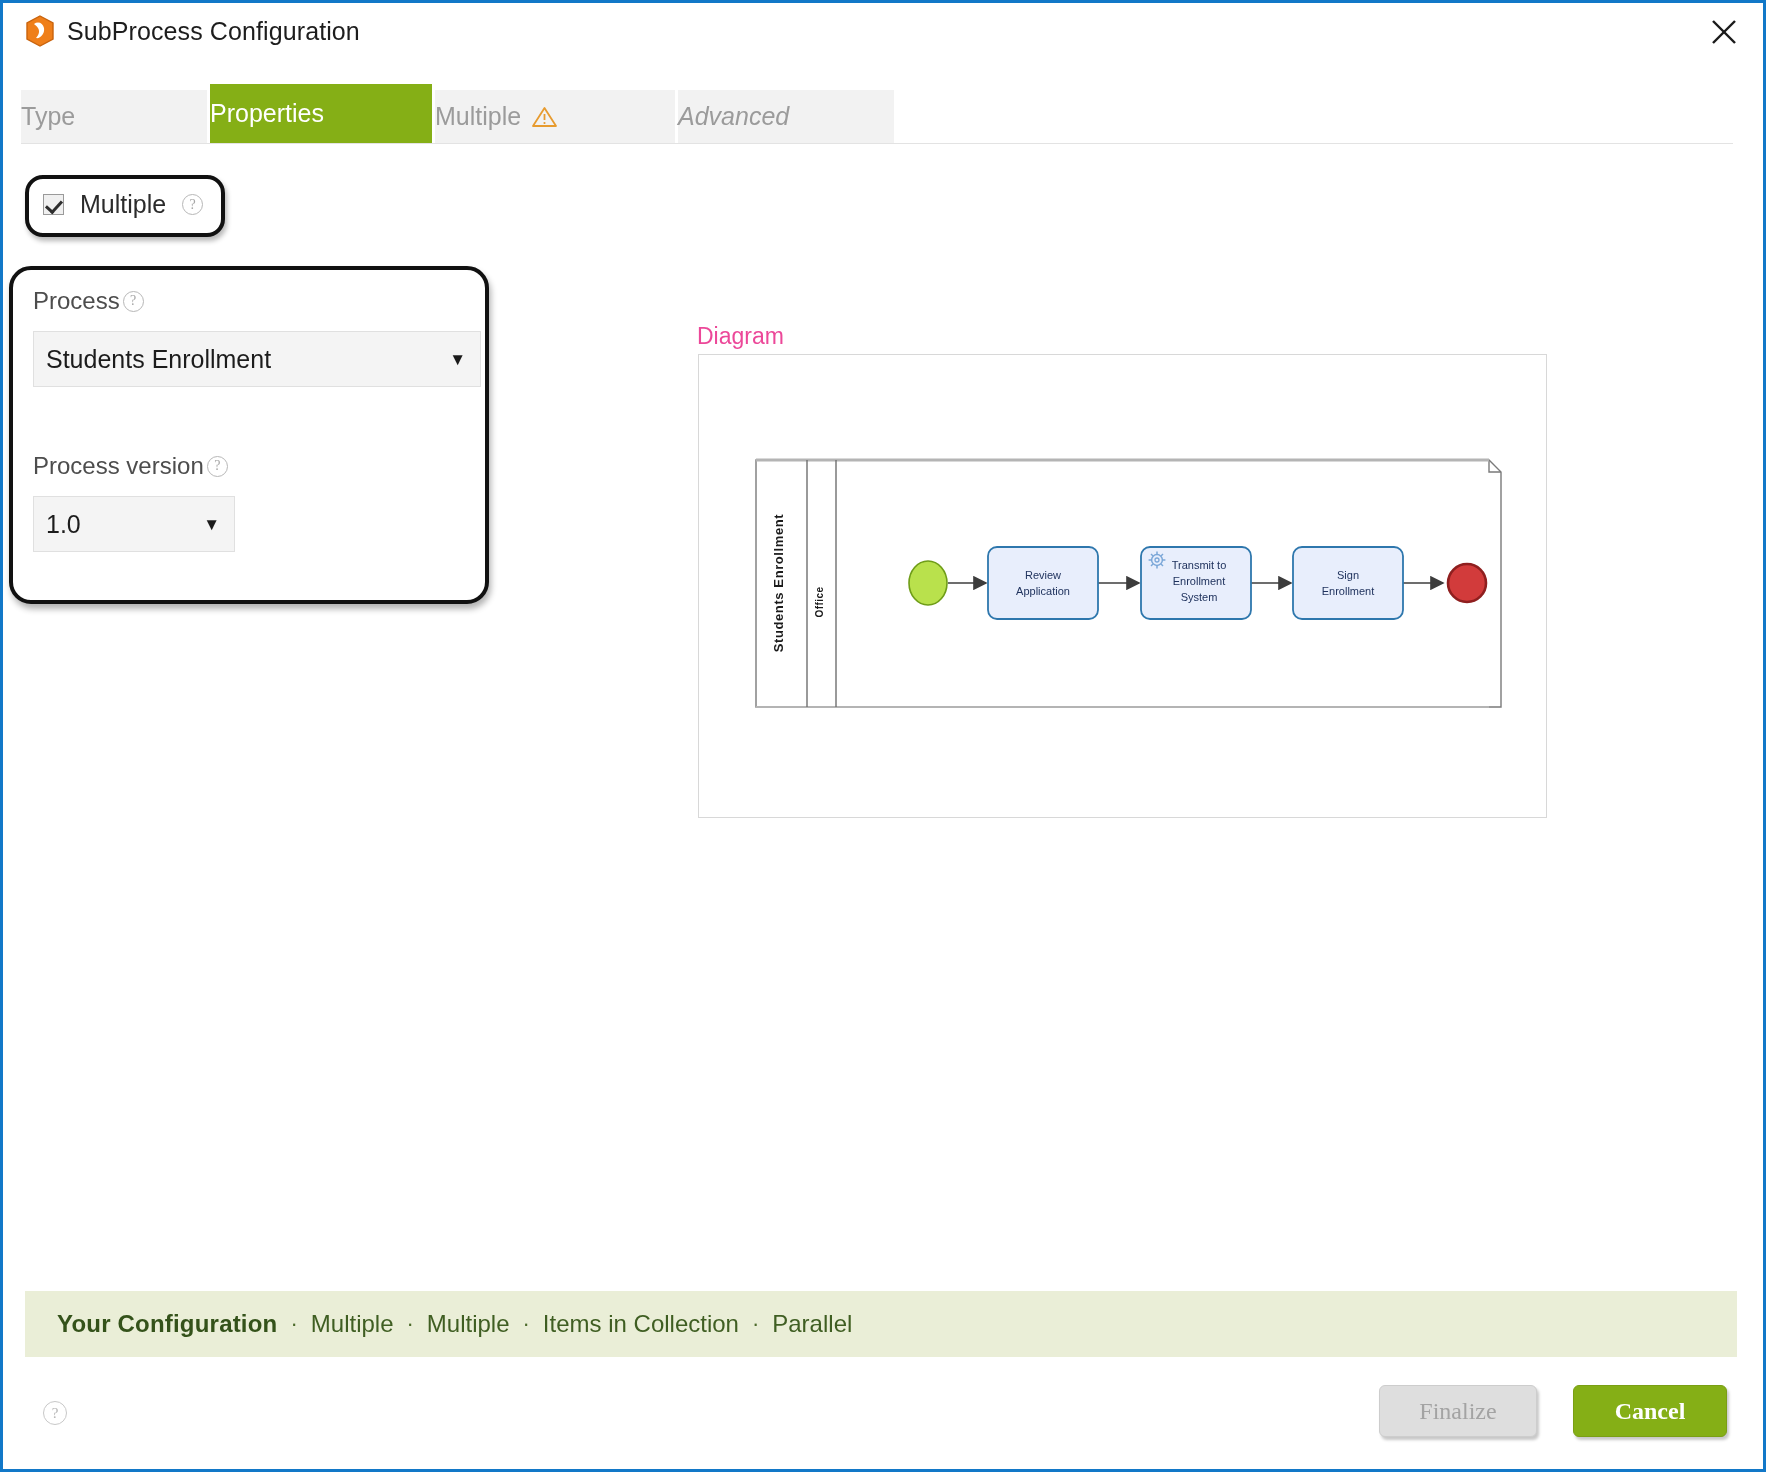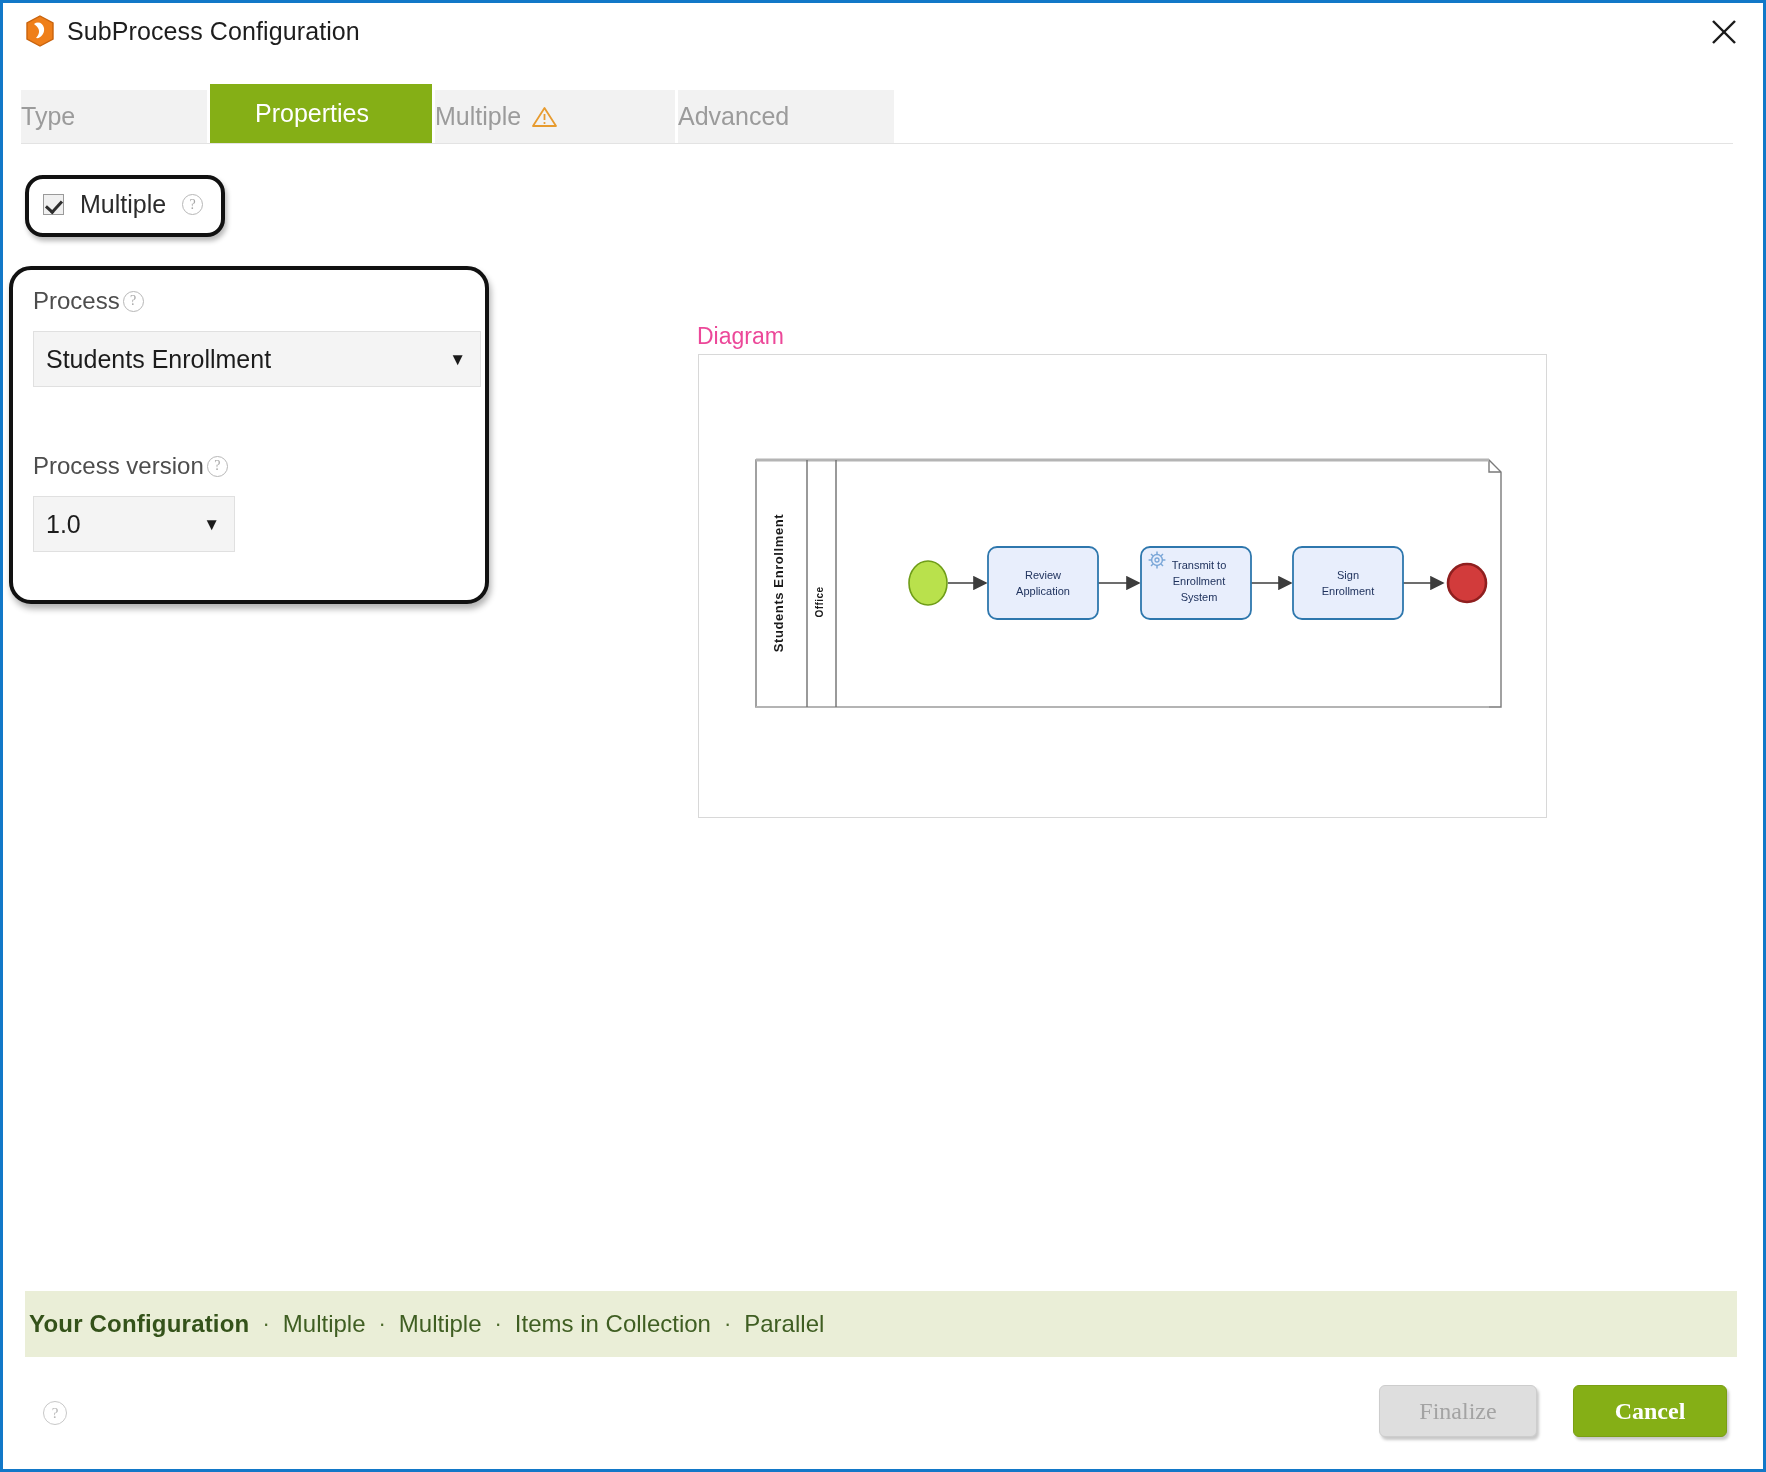--- a/index.html
+++ b/index.html
@@ -74,23 +74,23 @@
     font-size: 25px;
     display: flex;
     align-items: center;
     justify-content: flex-start;
     box-sizing: border-box;
     cursor: pointer;
     user-select: none;
     margin-right: 3px;
   }
   .tab.t-type      { width: 186px; }
-  .tab.t-props     { width: 222px; padding-left: 45px; }
+  .tab.t-props     { width: 222px; }
   .tab.t-multiple  { width: 240px; }
-  .tab.t-advanced  { width: 216px; }
+  .tab.t-advanced  { width: 216px; font-style: italic; }
   .tab.active {
     background: #85af16;
     color: #ffffff;
     height: 59px;
   }
   .tab .warn-icon {
     margin-left: 11px;
     display: inline-flex;
     align-items: center;
   }
@@ -232,21 +232,21 @@
   
   .summary-bar {
     position: absolute;
     left: 22px;
     top: 1288px;
     width: 1712px;
     height: 66px;
     background: #eaeed7;
     display: flex;
     align-items: center;
-    padding-left: 4px;
+    padding-left: 32px;
     box-sizing: border-box;
   }
   .summary-bar .sum-title {
     font-size: 24px;
     font-weight: bold;
     color: #34521a;
     letter-spacing: .2px;
   }
   .summary-bar .sum-sep {
     color: #4c6a2a;

